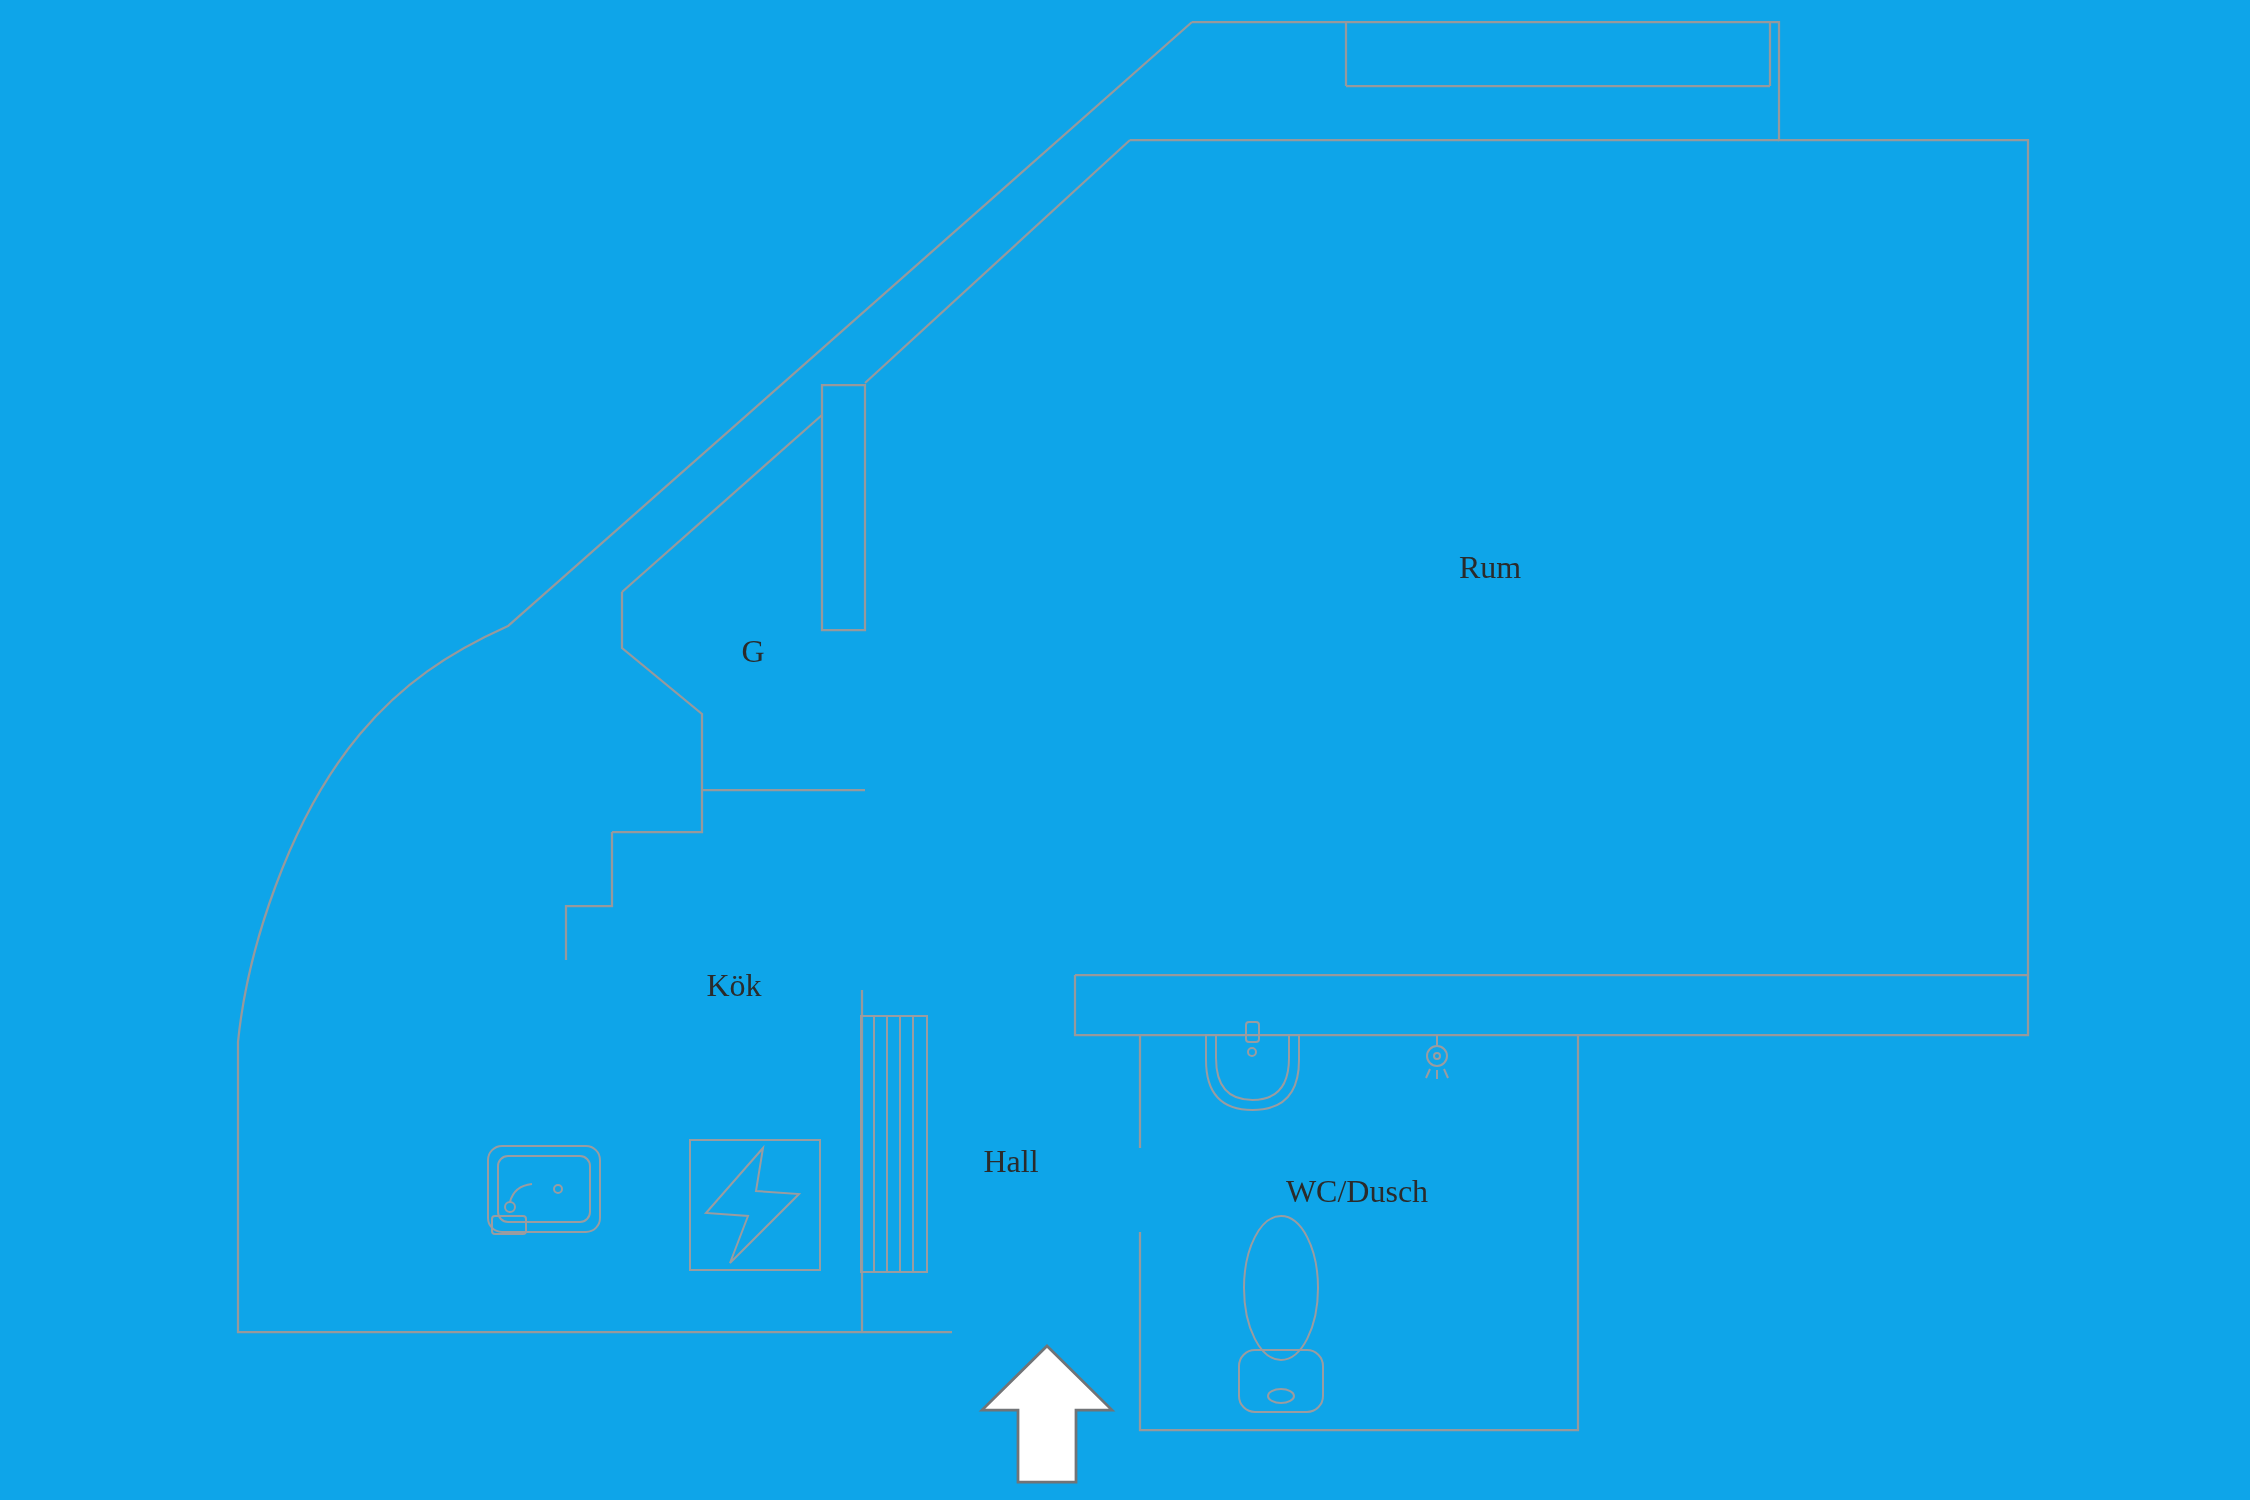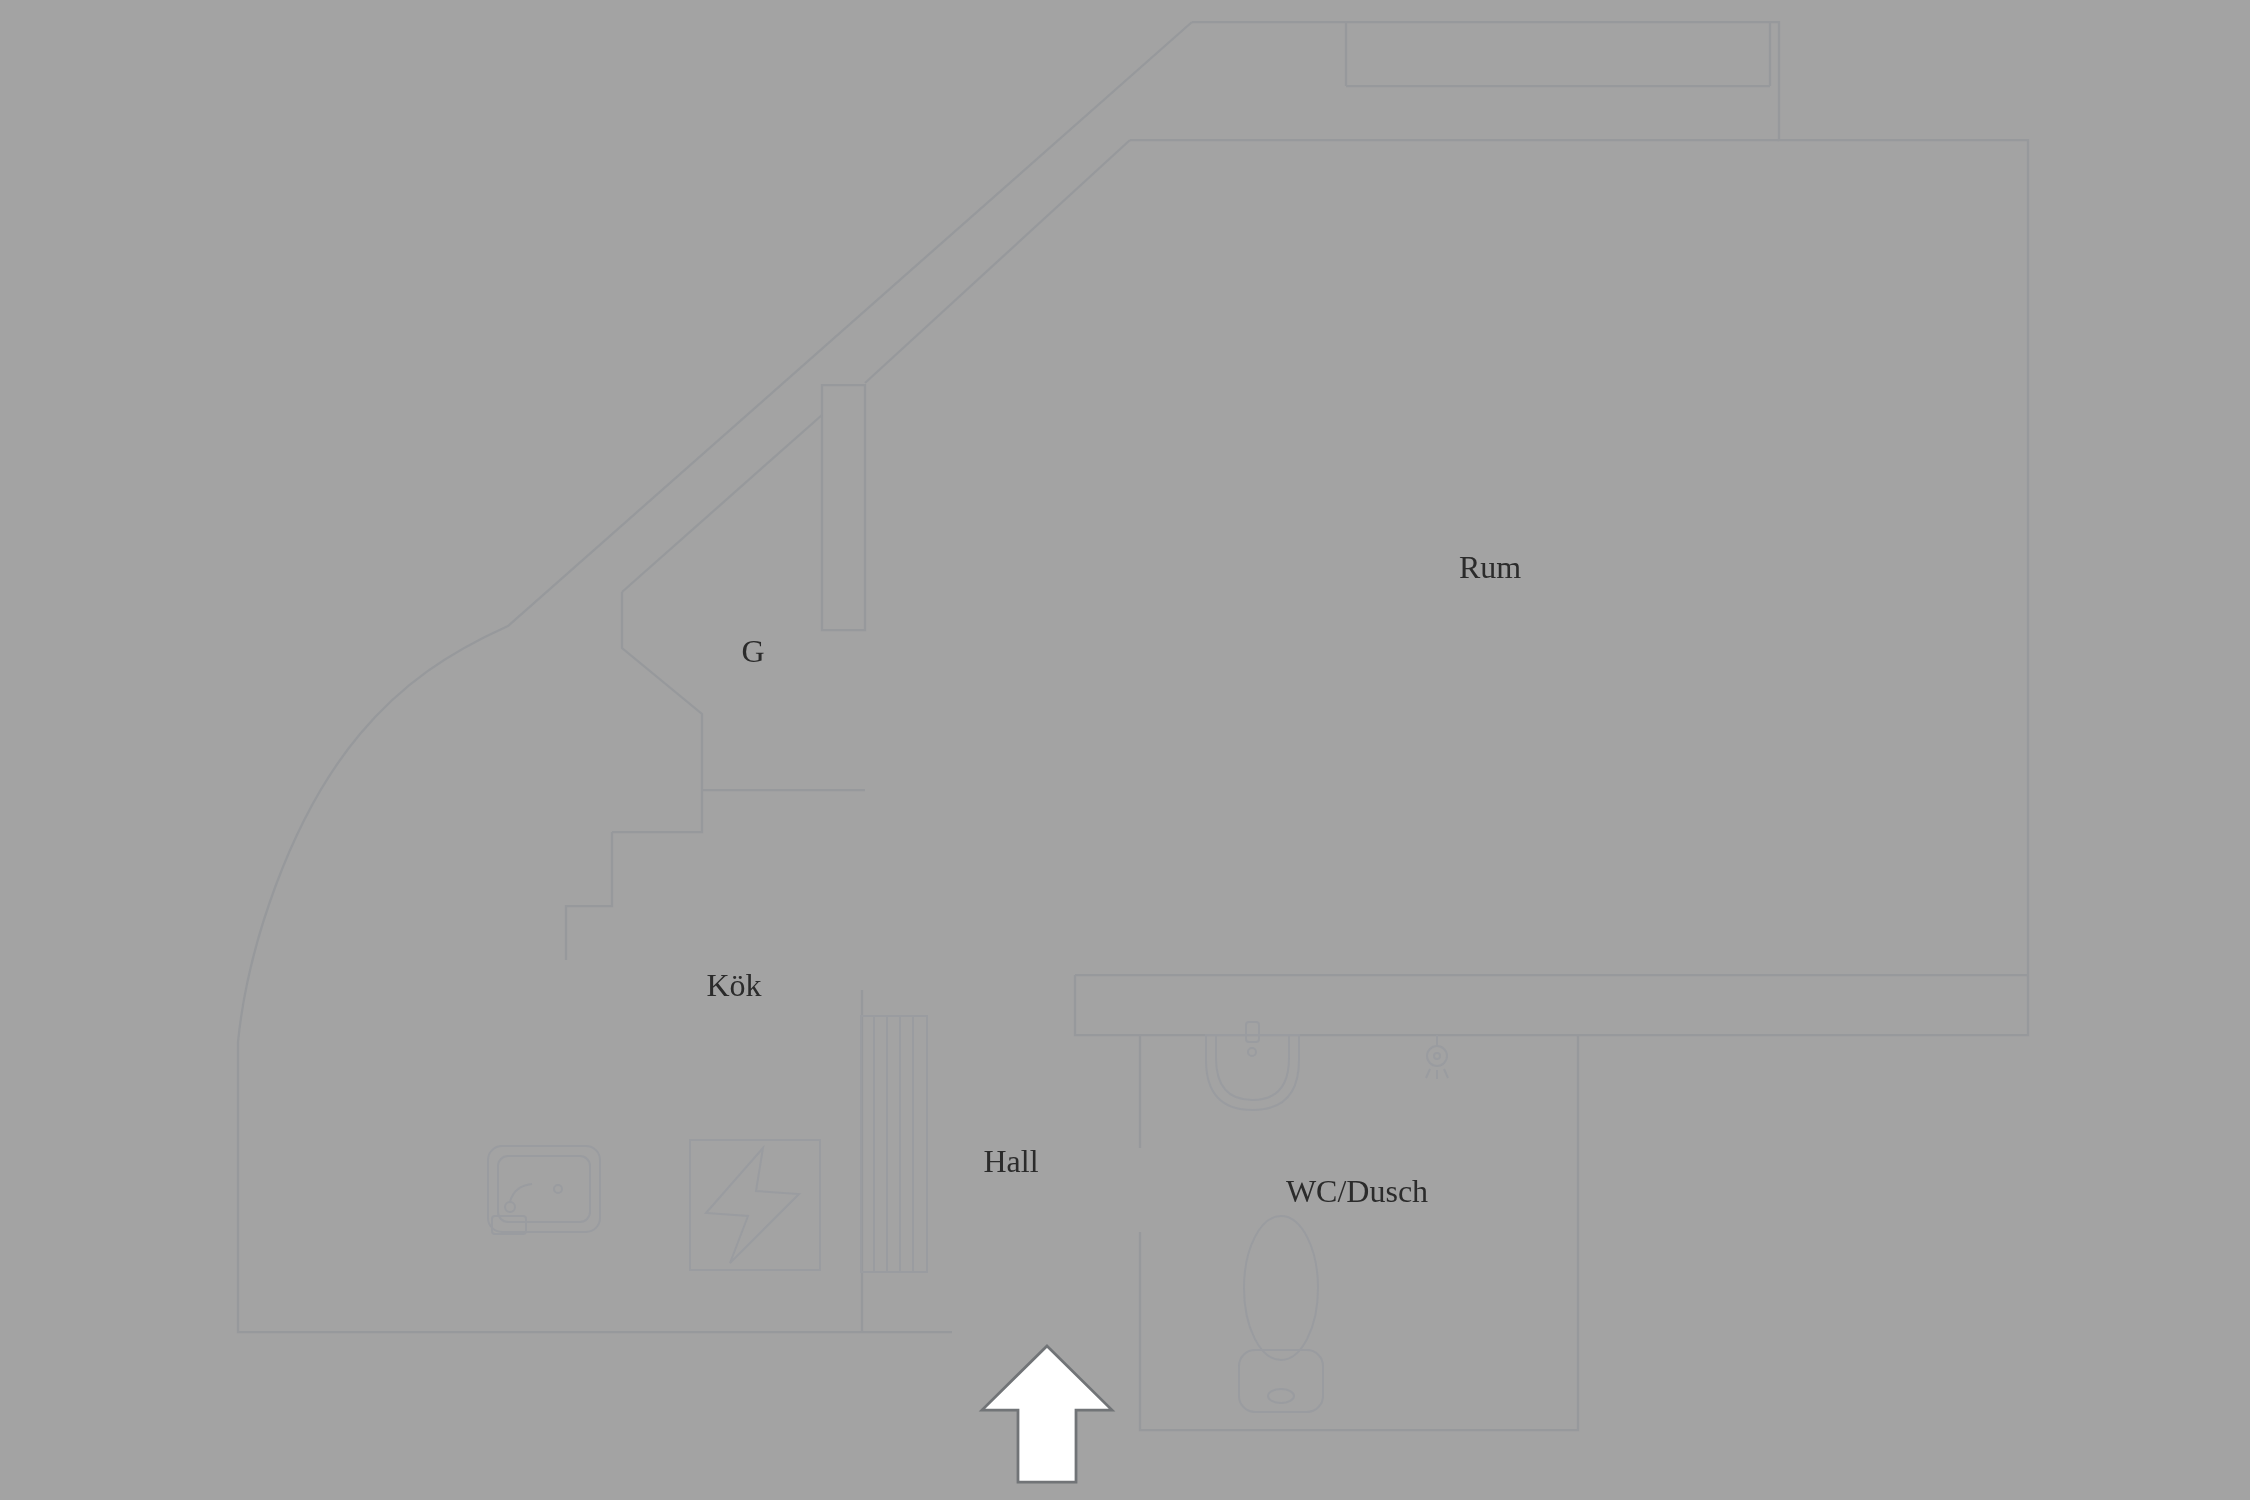--- a/index.html
+++ b/index.html
@@ -4,21 +4,21 @@
 <style>
   html, body {
     margin: 0;
     padding: 0;
     background: #ffffff;
   }
   .page {
     position: relative;
     width: 2250px;
     height: 1500px;
-    background: #a3a3a3;
+    background: #0ea5e9;
     overflow: hidden;
   }
   svg { display: block; }
   .plan-label {
     font-family: "Liberation Serif", serif;
     font-size: 32px;
     fill: #2b2b2b;
     text-anchor: middle;
   }
 </style>

